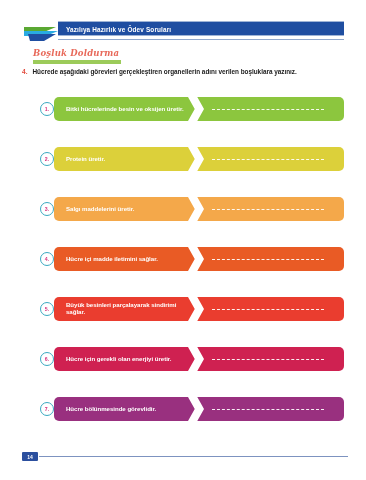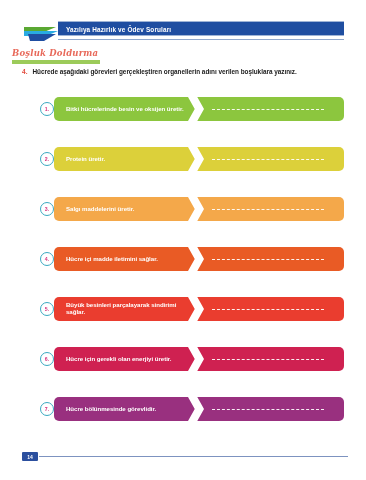--- a/index.html
+++ b/index.html
@@ -64,21 +64,21 @@
     left: 36px;
     right: 0;
     top: 19px;
     height: 1px;
     background: #8fa7cd;
   }
 
   
   .section-title-wrap {
     position: absolute;
-    left: 12px;
+    left: 33px;
     top: 48px;
   }
   .section-title {
     font-family: "DejaVu Serif", serif;
     font-style: italic;
     font-weight: bold;
     font-size: 8.5px;
     color: #e8695a;
     letter-spacing: 0.2px;
     white-space: nowrap;

